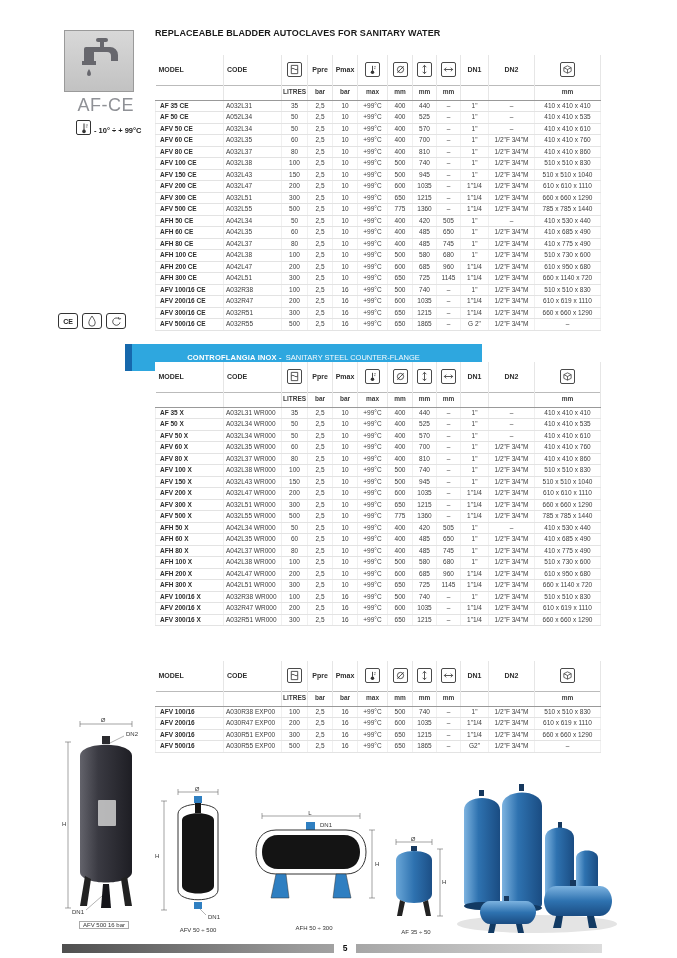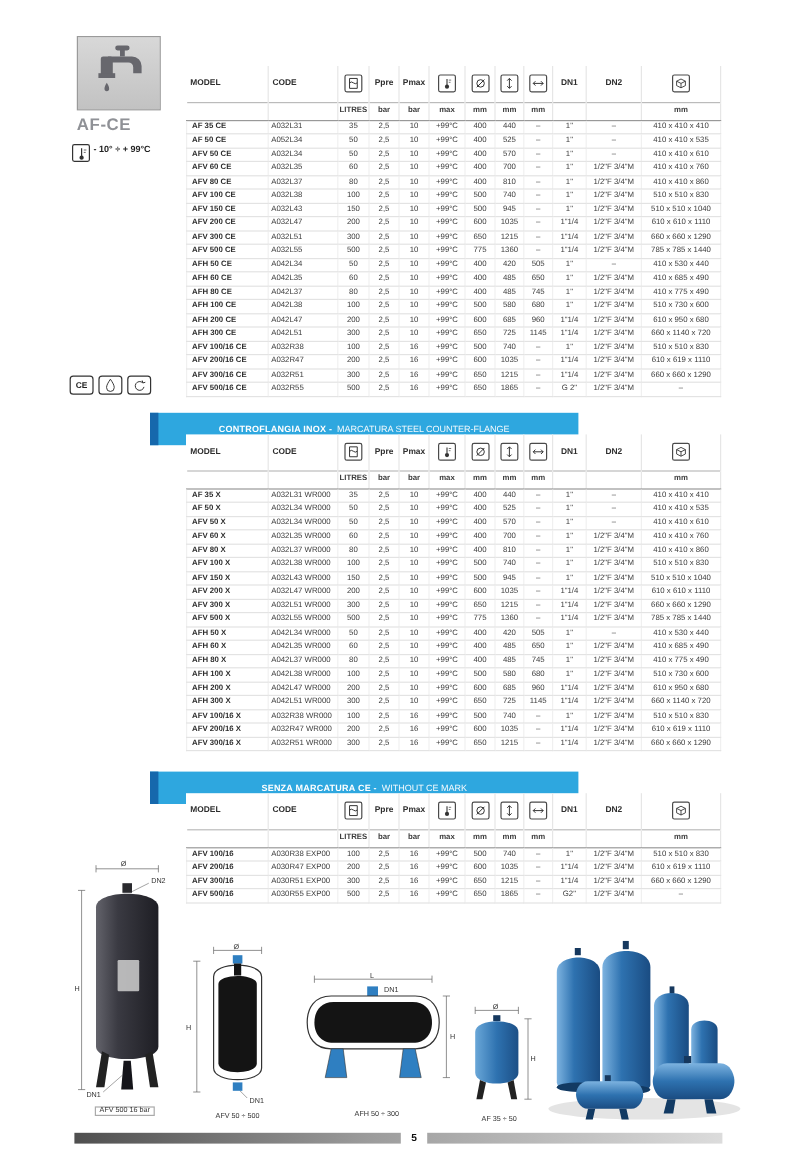--- a/index.html
+++ b/index.html
@@ -3,22 +3,22 @@
 <meta charset="utf-8">
 <style>
   *{box-sizing:border-box;margin:0;padding:0}
   html,body{background:#fff}
   body{font-family:"Liberation Sans",sans-serif}
   .page{position:relative;width:677px;height:958px;background:#fff;overflow:hidden}
   .abs{position:absolute}
   .title-it{left:155px;top:12px;width:445px;font-size:9px;font-weight:bold;color:#c3161c;border-bottom:1px solid #555;padding-bottom:3px;letter-spacing:.1px}
   .title-en{left:155px;top:28px;width:445px;font-size:9px;font-weight:bold;color:#1a1a1a;letter-spacing:.1px}
   .prod-box{left:64px;top:30px;width:70px;height:62px;background:linear-gradient(#d8d8d8,#c2c2c2);border:1px solid #9a9a9a;display:flex;align-items:center;justify-content:center}
-  .prod-code{left:64px;top:95px;width:70px;text-align:left;font-size:14px;font-weight:bold;color:#8f9196;letter-spacing:.5px}
-  .temp-badge{left:60px;top:120px;display:flex;align-items:flex-start;gap:3px}
+  .prod-code{left:64px;top:95px;width:70px;text-align:right;font-size:18px;font-weight:normal;color:#8f9196;letter-spacing:.5px}
+  .temp-badge{left:76px;top:120px;display:flex;align-items:flex-end;gap:3px}
   .tb-box{width:15px;height:15px;border:1px solid #333;border-radius:2px;display:flex;align-items:center;justify-content:center;background:#fff}
   .tb-text{font-size:7.5px;font-weight:bold;color:#222;white-space:nowrap}
   .cert-row{left:58px;top:313px;display:flex;gap:4px}
   .cert{width:20px;height:16px;border:1px solid #333;border-radius:3px;display:flex;align-items:center;justify-content:center;font-size:7px;font-weight:bold;color:#222;background:#fff}
   .spec{position:absolute;width:445px;border-collapse:collapse;table-layout:fixed;background:#fff}
   .spec th,.spec td{font-size:6.5px;line-height:1;color:#3c3c3c;text-align:center;overflow:hidden;white-space:nowrap}
   .r-icons th{height:30px;vertical-align:middle;border-right:1px solid #e6e6e6;font-size:7px;font-weight:bold;color:#2e2e2e}
   .r-icons th.al{text-align:left;padding-left:3px;vertical-align:middle}
   .r-units th{height:15px;font-weight:bold;border-top:1px solid #bbb;border-bottom:1px solid #999;border-right:1px solid #e6e6e6;vertical-align:middle}
   .spec tbody td{height:11.5px;border-bottom:1px solid #e3e3e3;border-right:1px solid #f0f0f0;padding:0 2px}
@@ -35,20 +35,21 @@
   .caption .boxed{border:1px solid #aaa;padding:0 3px;display:inline-block;background:#fff}
   .footer-bar{left:62px;top:944px;width:540px;height:9px;background:linear-gradient(to right,#4f4f4f,#9b9b9b 45%,#dcdcdc)}
   .page-num{left:334px;top:940px;width:22px;height:15px;background:#fff;display:flex;align-items:center;justify-content:center;font-size:8.5px;font-weight:bold;color:#111}
   svg text{font-family:"Liberation Sans",sans-serif}
 </style>
 </head>
 <body>
 
 <div class="page">
 
+  <div class="abs title-en">REPLACEABLE BLADDER  AUTOCLAVES FOR SANITARY WATER</div>
 
   <div class="abs prod-box">
     <span>
       <svg width="46" height="44" viewBox="0 0 46 44">
         <rect x="20" y="1" width="12" height="4" rx="2" fill="#67676d"></rect>
         <rect x="24" y="4" width="4" height="6" fill="#67676d"></rect>
         <path d="M14 10h20a8 8 0 0 1 8 8v6h-7v-5a4 4 0 0 0-4-4H14z" fill="#67676d"></path>
         <rect x="8" y="10" width="10" height="16" rx="2" fill="#67676d"></rect>
         <rect x="6" y="24" width="14" height="4" fill="#67676d"></rect>
         <path d="M13 32c-2.6 4-2.6 7 0 7s2.6-3 0-7z" fill="#67676d"></path>
@@ -439,21 +440,21 @@
           <td>G 2"</td>
           <td>1/2"F 3/4"M</td>
           <td>–</td>
         </tr>
       </tbody>
   </table>
 
   <div class="banner" style="top:344px">
     <span class="cap"></span>
     <span class="bd">CONTROFLANGIA INOX -</span>
-    <span class="lt">MARCATURA STEEL COUNTER-FLANGE</span>
+    <span class="lt">SANITARY STEEL COUNTER-FLANGE</span>
   </div>
 
   <table class="spec" style="left:155px;top:362px">
     <colgroup>
       <col style="width:68px">
         <col style="width:58px">
         <col style="width:26px">
         <col style="width:25px">
         <col style="width:25px">
         <col style="width:30px">
@@ -788,25 +789,20 @@
           <td>650</td>
           <td>1215</td>
           <td>–</td>
           <td>1"1/4</td>
           <td>1/2"F 3/4"M</td>
           <td>660 x 660 x 1290</td>
         </tr>
       </tbody>
   </table>
 
-  <div class="banner" style="top:643px">
-    <span class="cap"></span>
-    <span class="bd">SENZA MARCATURA CE -</span>
-    <span class="lt">WITHOUT CE MARK</span>
-  </div>
 
   <table class="spec" style="left:155px;top:661px">
     <colgroup>
       <col style="width:68px">
         <col style="width:58px">
         <col style="width:26px">
         <col style="width:25px">
         <col style="width:25px">
         <col style="width:30px">
         <col style="width:25px">

